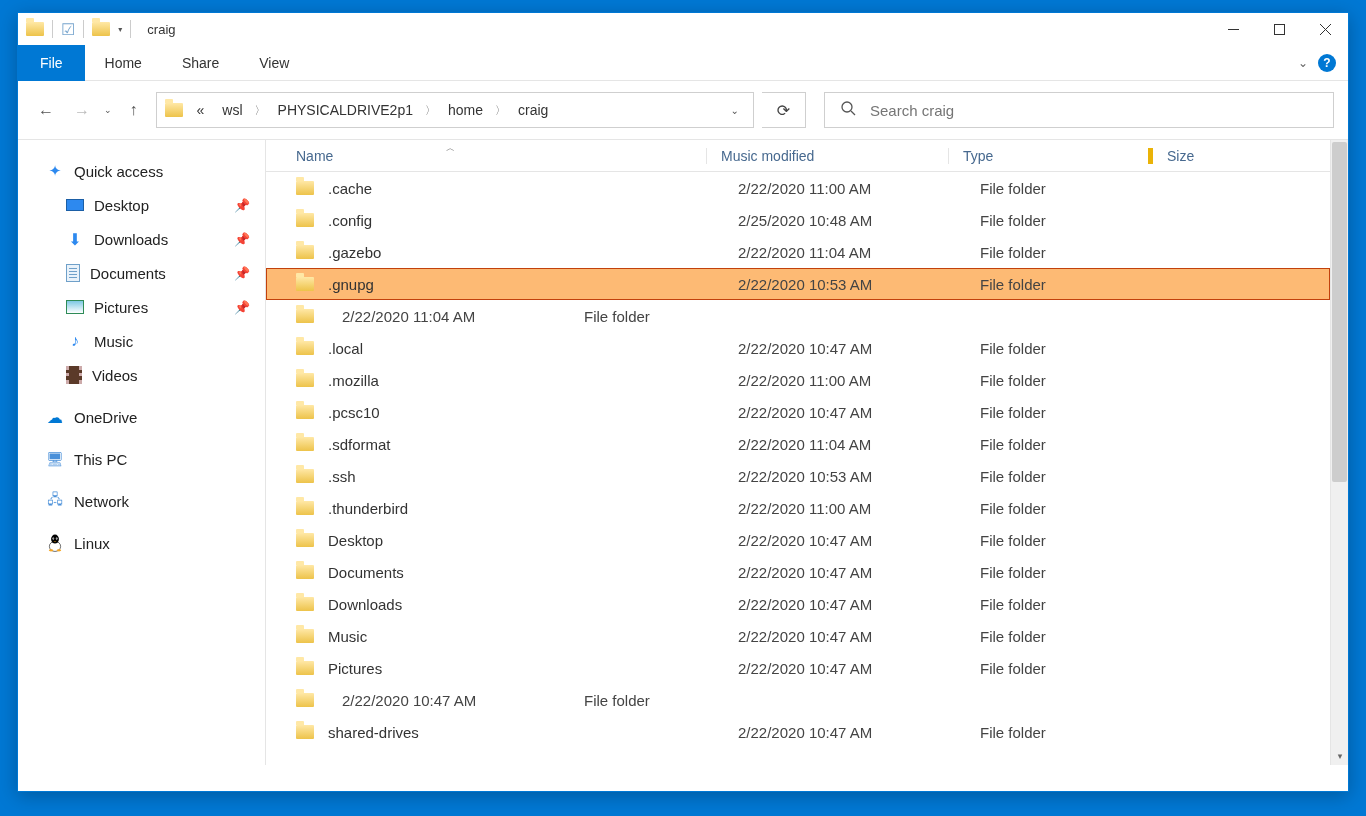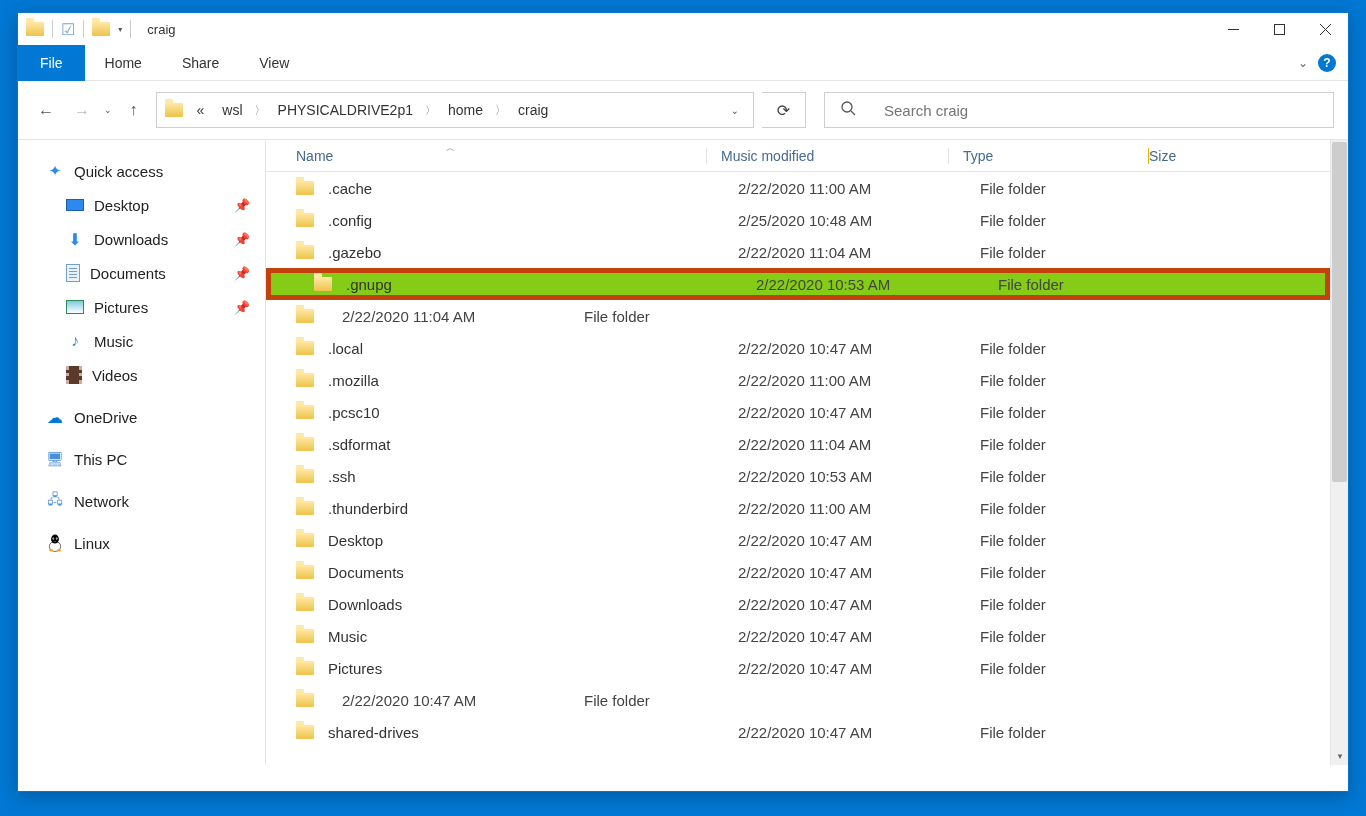--- a/index.html
+++ b/index.html
@@ -37,21 +37,21 @@
   .nav-btn { width:28px; height:28px; display:flex; align-items:center; justify-content:center; color:#555; font-size:16px; }
   .nav-btn.disabled { color:#bbb; }
   .nav-caret { font-size:9px; color:#555; }
   .addr-box { flex:1; height:36px; border:1px solid #cfcfcf; display:flex; align-items:center; padding:0 8px; gap:6px; }
   .crumb { font-size:14px; color:#333; padding:0 6px; }
   .crumb-sep { color:#777; font-size:11px; }
   .addr-folder { margin-right:2px; }
   .addr-spacer { flex:1; }
   .addr-caret { color:#555; font-size:10px; padding:0 6px; }
   .refresh-btn { width:44px; height:36px; border:1px solid #cfcfcf; border-left:none; display:flex; align-items:center; justify-content:center; color:#444;}
-  .search-box { width:510px; height:36px; border:1px solid #cfcfcf; display:flex; align-items:center; gap:28px; padding:0 16px; margin-left:10px; }
+  .search-box { width:510px; height:36px; border:1px solid #cfcfcf; display:flex; align-items:center; gap:14px; padding:0 16px; margin-left:10px; }
   .search-box input { border:none; outline:none; font-size:15px; color:#555; width:100%; }
   .search-icon { color:#555; }
   
   .body { display:flex; height:calc(100% - 32px - 36px - 58px - 26px); border-top:1px solid #e5e5e5; }
   
   .navpane { width:248px; border-right:1px solid #e5e5e5; padding:14px 0 0 0; overflow:hidden; }
   .np-item { height:34px; display:flex; align-items:center; gap:10px; padding-left:28px; font-size:15px; color:#222; }
   .np-item.indent { padding-left:48px; }
   .np-pin { margin-left:auto; margin-right:14px; color:#6fa6d6; font-size:13px; }
   .np-grp { height:34px; display:flex; align-items:center; gap:10px; padding-left:28px; font-size:15px; color:#222; margin-top:8px;}
@@ -68,24 +68,24 @@
   .ico-pc { color:#4a90d9; font-size:14px; }
   .ico-net { color:#4a90d9; font-size:14px; }
   
   .filepane { flex:1; display:flex; }
   .list { flex:1; overflow:hidden; position:relative; }
   .cols { height:32px; display:flex; align-items:center; border-bottom:1px solid #e5e5e5; color:#47698f; font-size:14px; padding-left:30px; }
   .col-name { width:410px; position:relative; }
   .sort-ind { position: absolute; left:150px; top:-6px; font-size:9px; color:#777; }
   .col-date { width:242px; border-left:1px solid #e5e5e5; padding-left:14px;}
   .col-type { width:200px; border-left:1px solid #e5e5e5; padding-left:14px;}
-  .col-size { width:140px; border-left:1px solid #eab308; }
+  .col-size { width:140px; border-left:5px solid #eab308; padding-left:14px;}
   .rows { overflow:hidden; }
   .row { height:32px; display:flex; align-items:center; padding-left:30px; font-size:15px; color:#333; }
-  .row.sel { background:#84cc16; border:5px solid #c2410c; padding-left:43px; }
+  .row.sel { background:#fdba74; border:1px solid #c2410c; padding-left:29px; }
   .row .rfolder { margin-right:14px; }
   .rname { width:396px; }
   .rdate { width:242px; color:#444; padding-left:14px;}
   .rtype { width:200px; color:#444; padding-left:14px;}
   .rsize { width:140px; padding-left:14px;}
   .fakescroll { width:18px; background:#f0f0f0; border-left:1px solid #e5e5e5; position:relative;}
   .thumb { position:absolute; left:1px; top:2px; width:15px; height:340px; background:#cdcdcd; border-radius:2px;}
   .sb-arrow { position:absolute; left:0; width:18px; height:18px; font-size:9px; color:#666; display:flex; align-items:center; justify-content:center;}
   .sb-arrow.bot { bottom:0; }
   

